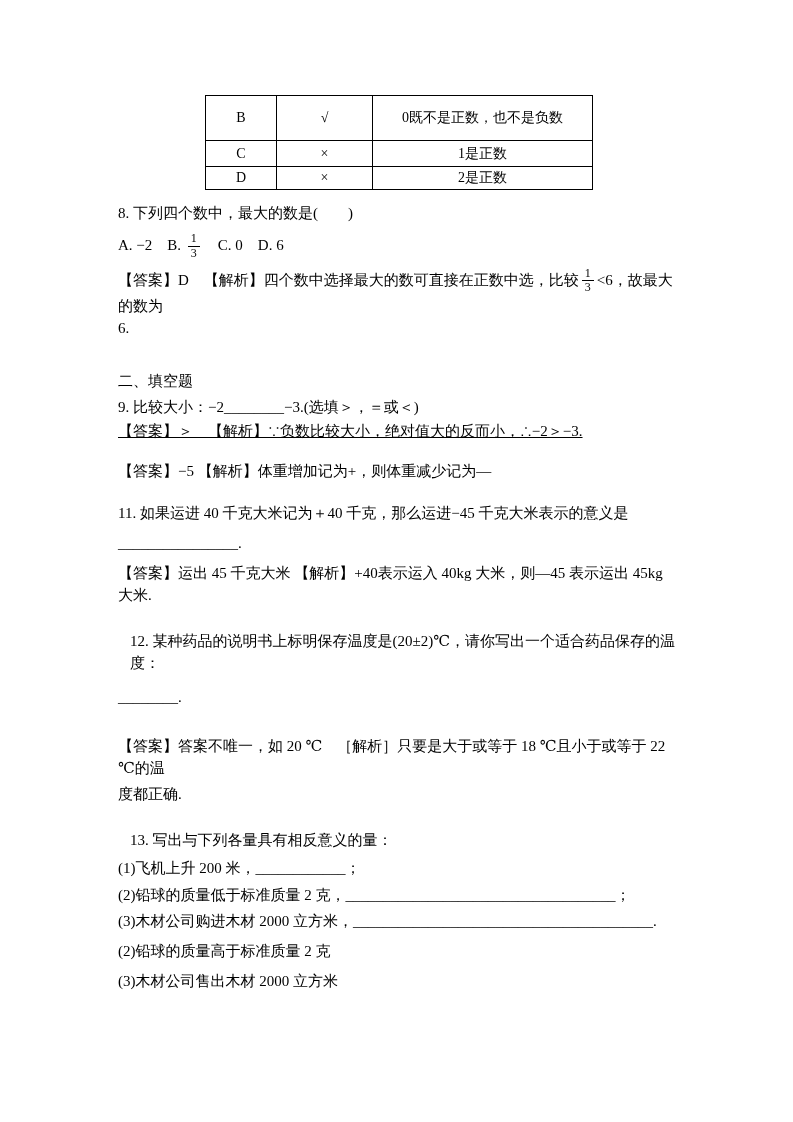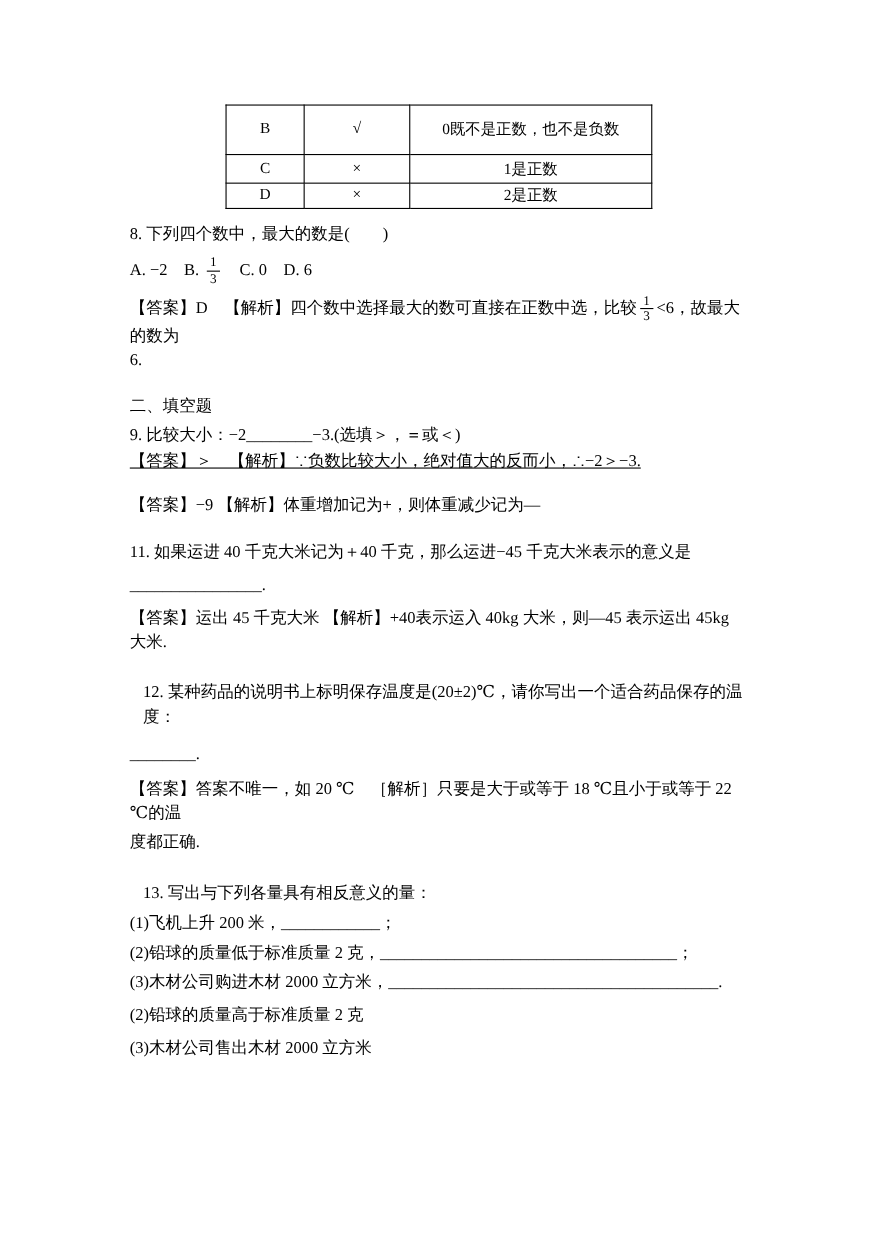--- a/index.html
+++ b/index.html
@@ -52,23 +52,23 @@
   }
   .frac .num { padding: 0 3px; }
   .frac .den { border-top: 1px solid #000; padding: 0 3px; }
 
   .mt0  { margin-top: 0; }
   .mt2  { margin-top: 2px; text-decoration: underline; }
   .mt4  { margin-top: 4px; }
   .mt5  { margin-top: 5px; }
   .mt6  { margin-top: 6px; font-family: Liberation Serif, serif; }
   .mt8  { margin-top: 8px; }
-  .mt10 { margin-top: 10px; }
+  .mt10 { margin-top: 27px; }
   .mt12 { margin-top: 12px; }
-  .mt16 { margin-top: 20px; }
+  .mt16 { margin-top: 31px; }
   .mt18 { margin-top: 18px; }
   .mt20 { margin-top: 20px; }
   .mt24 { margin-top: 24px; margin-left: 12px; }
 </style>
 </head>
 <body>
 
 <div class="page">
   <div class="content">
 
@@ -104,21 +104,21 @@
           <span class="den">3</span>
         </span><span>&lt;6，故最大的数为</span></p>
 
     <p class="p mt0">6.</p>
 
     <p class="p mt16">二、填空题</p>
 
     <p class="p mt4">9. 比较大小：−2________−3.(选填＞，＝或＜)</p>
     <p class="p mt2">【答案】＞　【解析】∵负数比较大小，绝对值大的反而小，∴−2＞−3.</p>
 
-    <p class="p mt18">【答案】−9 【解析】体重增加记为+，则体重减少记为—</p>
+    <p class="p mt18">【答案】−5 【解析】体重增加记为+，则体重减少记为—</p>
 
     <p class="p mt20">11. 如果运进 40 千克大米记为＋40 千克，那么运进−45 千克大米表示的意义是</p>
     <p class="p mt8">________________.</p>
     <p class="p mt8">【答案】运出 45 千克大米 【解析】+40表示运入 40kg 大米，则—45 表示运出 45kg 大米.</p>
 
     <p class="p mt24">12. 某种药品的说明书上标明保存温度是(20±2)℃，请你写出一个适合药品保存的温度：</p>
     <p class="p mt12">________.</p>
     <p class="p mt10">【答案】答案不唯一，如 20 ℃　［解析］只要是大于或等于 18 ℃且小于或等于 22 ℃的温</p>
     <p class="p mt4">度都正确.</p>
 

